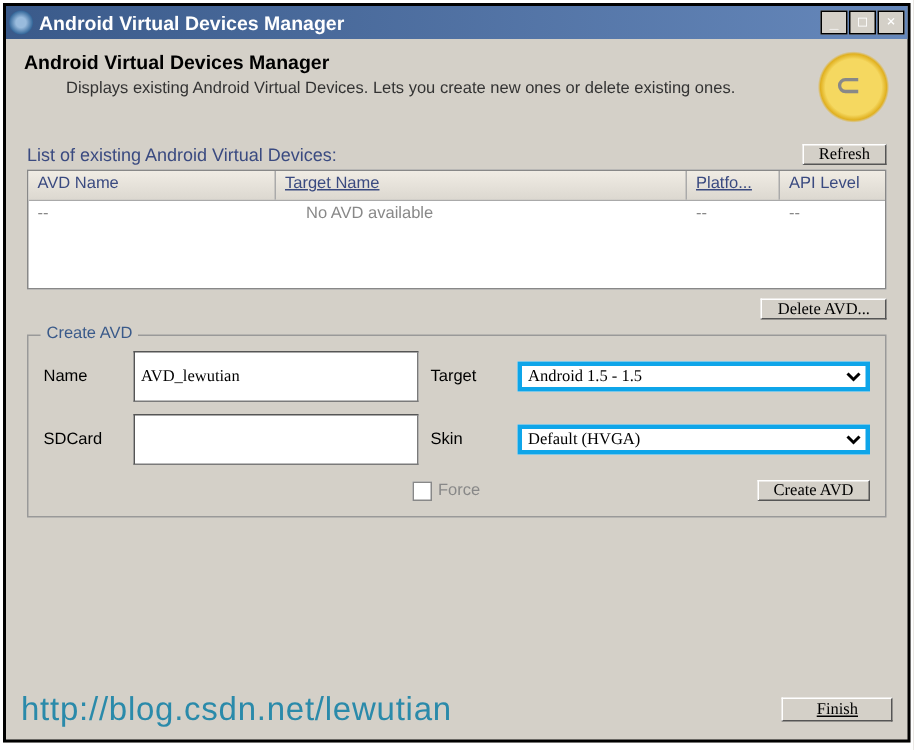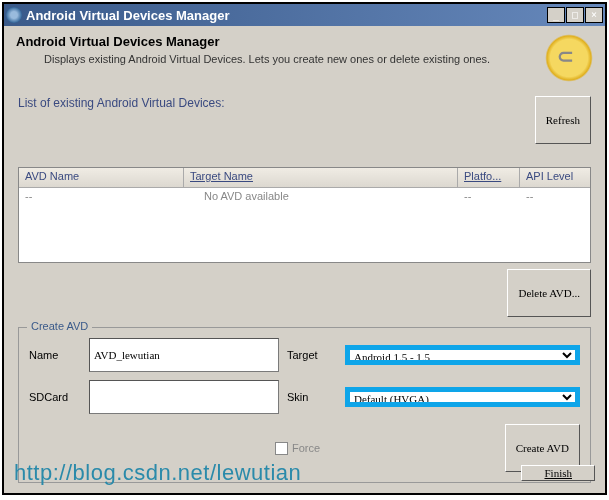--- a/index.html
+++ b/index.html
@@ -11,44 +11,44 @@
 .win-btns { display: flex; gap: 1px; }
 .win-btn { width: 18px; height: 16px; background: #d4d0c8; border: 1px solid #000; font-size: 10px; text-align: center; line-height: 13px; font-family: monospace; cursor: default; }
 .header { padding: 8px 12px 4px 12px; display: flex; align-items: flex-start; }
 .header-left { flex: 1; }
 .header-title { font-weight: bold; font-size: 13px; color: #000; margin-bottom: 4px; }
 .header-desc { color: #333; font-size: 11px; padding-left: 28px; }
 .badge { width: 48px; height: 48px; position: relative; margin-left: 8px; }
 .badge-burst { width: 48px; height: 48px; background: radial-gradient(circle, #f5d860 55%, #e0b020 65%, transparent 70%); border-radius: 50%; position: relative; }
 .badge-icon { position: absolute; top: 10px; left: 12px; width: 24px; height: 24px; font-weight: bold; font-size: 20px; color: #888; font-family: Arial; }
 .content { padding: 10px 14px; }
-.list-row { display: flex; margin-bottom: 23px; }
+.list-row { display: flex; align-items: center; margin-bottom: 3px; }
 .list-label { color: #3a4a80; font-size: 12px; flex: 1; }
-.btn { background: #d4d0c8; border: 1px solid #888; border-top-color: #fff; border-left-color: #fff; border-right-color: #555; border-bottom-color: #555; padding: 17px 10px; font-size: 11px; font-family: Tahoma; cursor: default; }
-.table-wrap { border: 1px solid #888; background: #fff; margin-top: 0; height: 96px; overflow: hidden; }
+.btn { background: #d4d0c8; border: 1px solid #888; border-top-color: #fff; border-left-color: #fff; border-right-color: #555; border-bottom-color: #555; padding: 0 10px; font-size: 11px; font-family: Tahoma; cursor: default; }
+.table-wrap { border: 1px solid #888; background: #fff; margin-top: 0; height: 80px; overflow: hidden; }
 .table-head { display: flex; background: #e8e4dc; border-bottom: 1px solid #aaa; height: 20px; }
 .th { border-right: 1px solid #aaa; padding: 2px 6px; font-size: 11px; color: #3a4a80; background: linear-gradient(#f0ece4, #dcd8d0); }
 .th1 { width: 165px; }
 .th2 { flex: 1; text-decoration: underline; }
 .th3 { width: 62px; text-decoration: underline; }
 .th4 { width: 70px; border-right: none; }
 .table-body { padding-top: 1px; }
 .tr { display: flex; font-size: 11px; color: #888; }
 .td { padding: 1px 6px; }
 .td-avd { width: 165px; }
 .td-target { flex: 1; text-align: left; padding-left: 20px; }
 .td-plat { width: 62px; }
 .td-api { width: 70px; }
 .below-table { display: flex; justify-content: flex-end; margin-top: 6px; }
 .fieldset { border: 1px solid #999; margin-top: 10px; padding: 10px 10px 10px 10px; position: relative; }
 .legend { position: absolute; top: -8px; left: 8px; background: #d4d0c8; padding: 0 4px; color: #3a5a8a; font-size: 11px; }
 .form-grid { display: grid; grid-template-columns: 52px 190px 50px 1fr; gap: 8px 8px; align-items: center; }
 .form-label { font-size: 11px; color: #000; }
 .text-input { border: 1px solid #7a7a7a; border-top-color: #555; border-left-color: #555; height: 20px; padding: 16px 4px; font-size: 11px; font-family: Tahoma; background: #fff; width: 100%; }
-.select { border: 5px solid #0ea5e9; height: 20px; font-size: 11px; font-family: Tahoma; width: 100%; background: #fff; }
+.select { border: 3px solid #0ea5e9; height: 20px; font-size: 11px; font-family: Tahoma; width: 100%; background: #fff; }
 .form-bottom { display: flex; align-items: center; justify-content: flex-end; gap: 18px; margin-top: 10px; }
 .checkbox-row { display: flex; align-items: center; gap: 4px; color: #888; margin-right: auto; margin-left: 246px; }
 .checkbox { width: 13px; height: 13px; border: 1px solid #888; background: #fff; }
 .footer { position: absolute; bottom: 14px; left: 14px; right: 14px; display: flex; align-items: center; }
 .watermark { color: #2a8aaa; font-family: Arial; font-size: 22px; letter-spacing: 0.5px; }
 .finish-btn { margin-left: auto; padding: 1px 22px; }
 </style>
 </head>
 <body>
 

